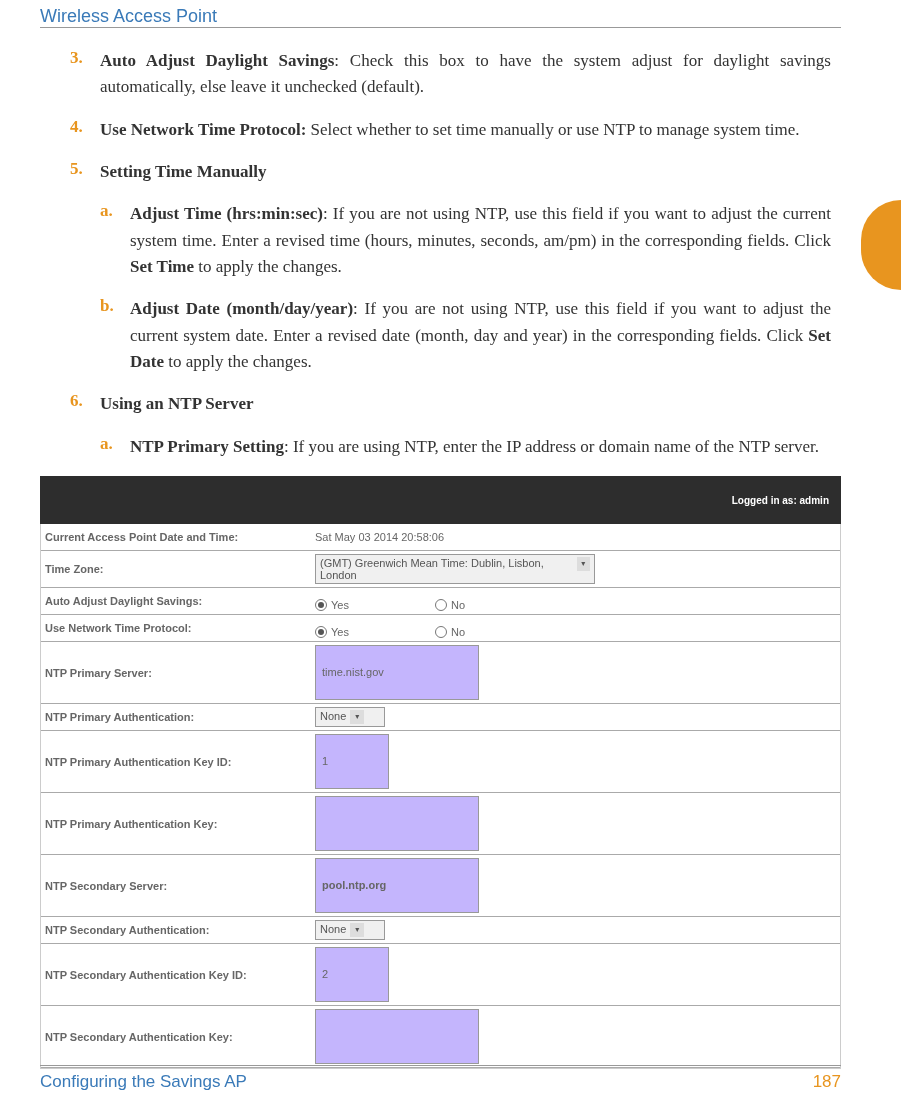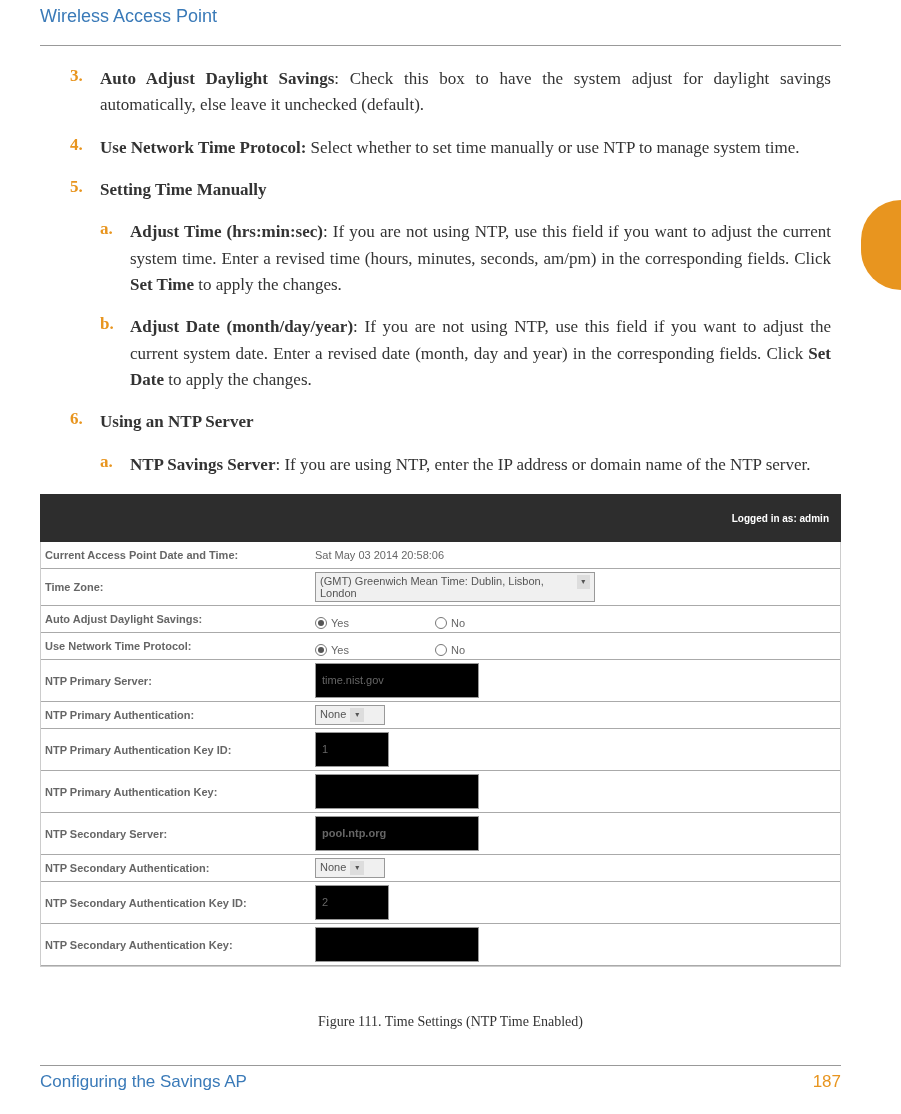--- a/index.html
+++ b/index.html
@@ -13,21 +13,21 @@
     }
     .page {
       padding: 0 60px 0 40px;
       position: relative;
       height: 100%;
       box-sizing: border-box;
     }
     .header {
       color: #3a7ab8;
       font-size: 18px;
-      padding: 6px 0 18px 0;
+      padding: 6px 0 0 0;
       border-bottom: 1px solid #999;
       font-family: Arial, sans-serif;
       font-weight: 400;
     }
     .tab {
       position: absolute;
       right: 0;
       top: 200px;
       width: 40px;
       height: 90px;
@@ -106,23 +106,23 @@
     .sc-value {
       flex: 1;
       color: #666;
       font-size: 11px;
       display: flex;
       align-items: center;
       gap: 6px;
     }
     .sc-input {
       border: 1px solid #999;
-      padding: 10px 6px;
-      font-size: 11px;
-      background: #000000;
+      padding: 20px 6px;
+      font-size: 11px;
+      background: #c4b5fd;
       color: #666;
     }
     .sc-select {
       border: 1px solid #999;
       padding: 2px 4px;
       font-size: 11px;
       background: #f0f0f0;
       color: #555;
       display: inline-flex;
       align-items: flex-start;
@@ -223,21 +223,21 @@
     </div>
 
     <div class="list-item">
       <div class="num">6.</div>
       <div class="item-text"><span class="bold">Using an NTP Server</span></div>
     </div>
 
     <div class="sub-list">
       <div class="list-item">
         <div class="letter">a.</div>
-        <div class="item-text"><span class="bold">NTP Savings Server</span><span>: If you are using NTP, enter the IP address or domain name of the NTP server.</span></div>
+        <div class="item-text"><span class="bold">NTP Primary Setting</span><span>: If you are using NTP, enter the IP address or domain name of the NTP server.</span></div>
       </div>
     </div>
 
     <div class="screenshot">
       <div class="sc-header">
         <span>Logged in as: admin</span>
       </div>
       <div class="sc-body" id="sc-rows">
           <div class="sc-row">
             <div class="sc-label">Current Access Point Date and Time:</div>

